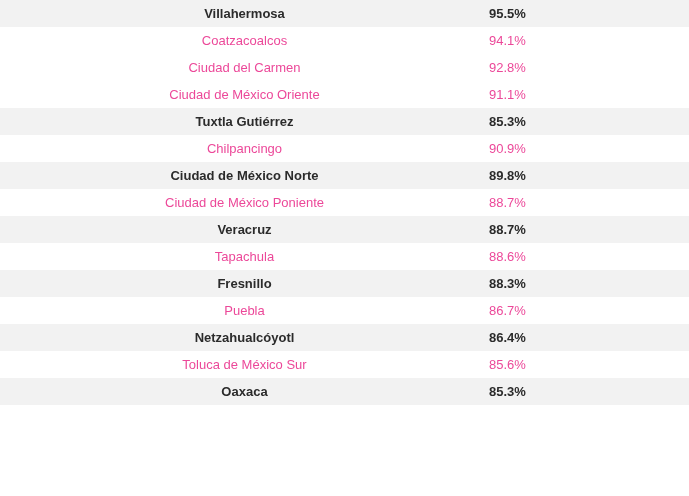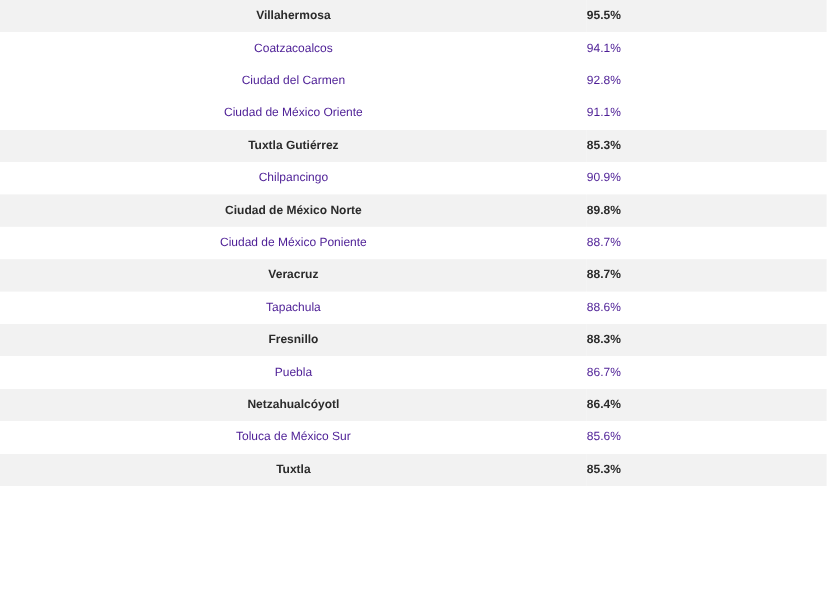--- a/index.html
+++ b/index.html
@@ -24,21 +24,21 @@
   }
   .table tr.odd-row {
     background: #f2f2f2;
   }
   .table tr.even-row {
     background: #ffffff;
   }
   .table td {
     padding: 0;
     margin: 0;
-    font-size: 10px;
+    font-size: 13px;
     line-height: 27px;
     vertical-align: middle;
     white-space: nowrap;
     overflow: hidden;
   }
   .cell-name {
     width: 489px;
     text-align: center;
     padding-right: 0;
   }
@@ -47,21 +47,21 @@
     text-align: left;
   }
   .bold-row .cell-name,
   .bold-row .cell-value {
     font-weight: bold;
     color: #2b2b2b;
   }
   .normal-row .cell-name,
   .normal-row .cell-value {
     font-weight: normal;
-    color: #4c1d95;
+    color: #ec4899;
   }
 </style>
 </head>
 <body>
 
 <table class="table">
   <tbody>
       <tr class="odd-row bold-row">
         <td class="cell-name">Villahermosa</td>
         <td class="cell-value">95.5%</td>
@@ -112,17 +112,17 @@
       </tr>
       <tr class="odd-row bold-row">
         <td class="cell-name">Netzahualcóyotl</td>
         <td class="cell-value">86.4%</td>
       </tr>
       <tr class="even-row normal-row">
         <td class="cell-name">Toluca de México Sur</td>
         <td class="cell-value">85.6%</td>
       </tr>
       <tr class="odd-row bold-row">
-        <td class="cell-name">Tuxtla</td>
+        <td class="cell-name">Oaxaca</td>
         <td class="cell-value">85.3%</td>
       </tr>
     </tbody>
 </table>
 
 </body></html>

